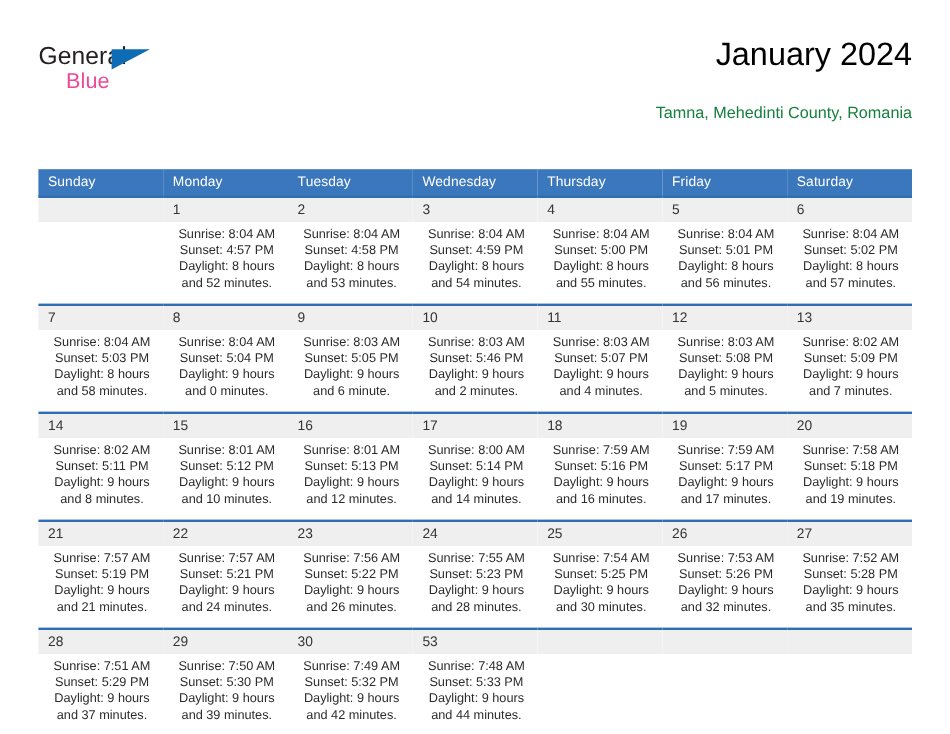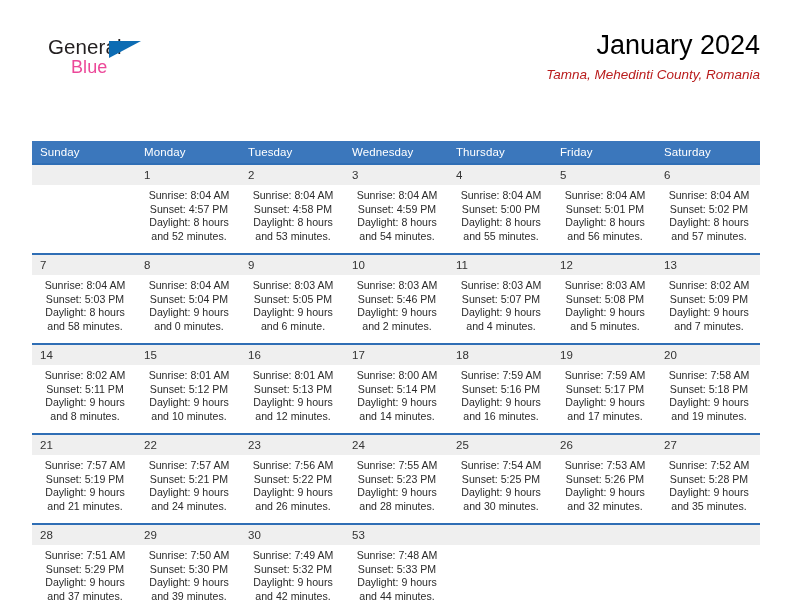--- a/index.html
+++ b/index.html
@@ -24,21 +24,21 @@
   
   .header {
     position: absolute;
     left: 32px;
     top: 28px;
     right: 32px;
     height: 70px;
   }
   .brand {
     position: absolute;
-    left: 16px;
+    left: 0;
     top: 8px;
     width: 130px;
     height: 52px;
   }
   .brand-general {
     position: absolute;
     left: 0;
     top: 0;
     font-size: 20.5px;
     letter-spacing: 0.1px;
@@ -72,25 +72,24 @@
   }
   .cal-title {
     font-size: 27px;
     font-weight: normal;
     color: #000000;
     line-height: 34px;
     white-space: nowrap;
   }
   .cal-subtitle {
     font-size: 13.5px;
-    color: #b91c1c;
+    color: #15803d;
     line-height: 20px;
-    margin-top: 3px;
+    margin-top: 22px;
     white-space: nowrap;
-    font-style: italic;
   }
 
   
   .calendar {
     position: absolute;
     left: 32px;
     top: 105px;
     width: 728px;
   }
   table.cal {

